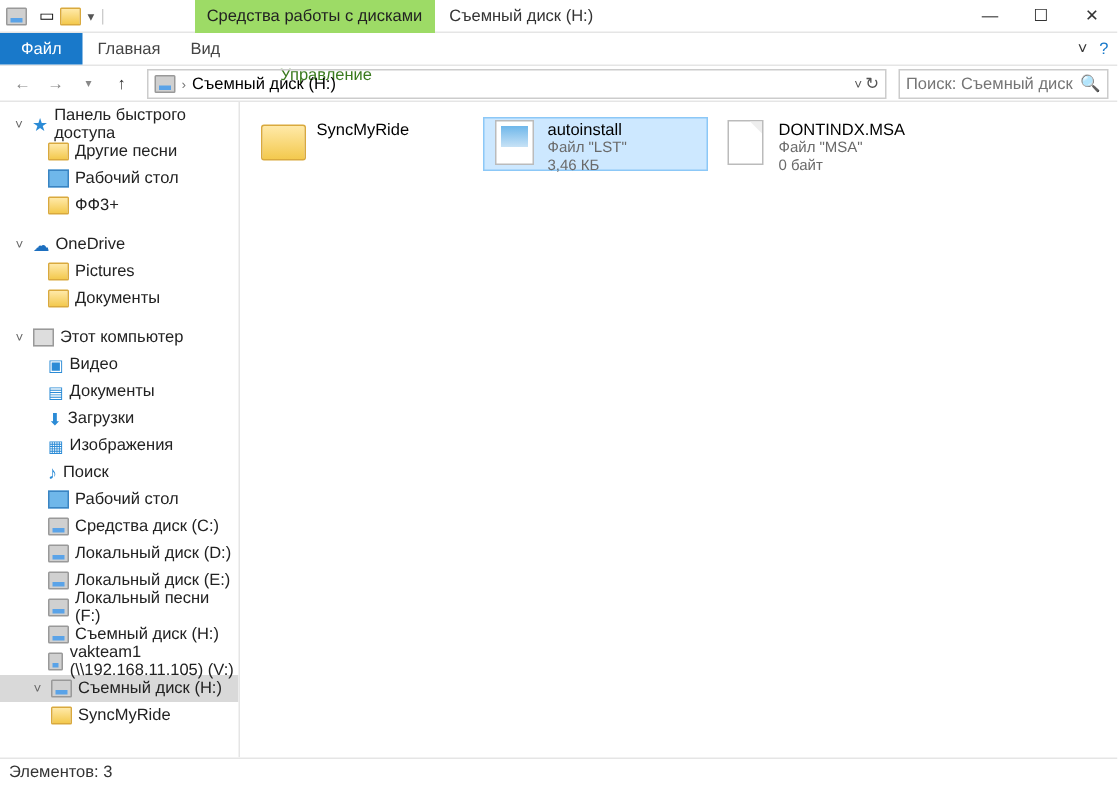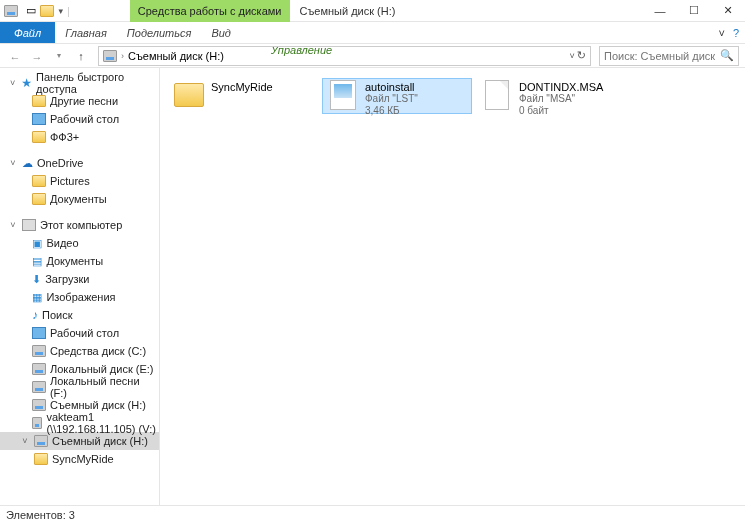--- a/index.html
+++ b/index.html
@@ -8,21 +8,21 @@
 .titlebar { height: 22px; display: flex; align-items: center; background: #fff; border-bottom: 1px solid #e5e5e5; }
 .titlebar-left { display: flex; align-items: center; padding-left: 4px; gap: 4px; }
 .titlebar-icon { width: 14px; height: 14px; display: inline-flex; align-items: center; justify-content: center; }
 .qat { display: flex; align-items: center; gap: 4px; margin-left: 4px; }
 .ribbon-toolgroup { background: #9ddb66; padding: 0 8px; height: 22px; display: flex; align-items: center; color: #222; margin-left: 60px; }
 .title-text { margin-left: 10px; color: #333; }
 .window-controls { margin-left: auto; display: flex; }
 .window-controls div { width: 34px; height: 22px; display: flex; align-items: center; justify-content: center; color: #333; }
 
 .ribbon-tabs { height: 22px; display: flex; align-items: stretch; background: #fff; border-bottom: 1px solid #e5e5e5; }
-.ribbon-tab { padding: 0 10px; display: flex; align-items: center; color: #444; cursor: default; font-style: italic; }
+.ribbon-tab { padding: 0 10px; display: flex; align-items: center; color: #444; cursor: default; }
 .ribbon-tab.file { background: #1979ca; color: #fff; padding: 0 14px; }
 .ribbon-tab.manage { color: #3a7a1e; }
 .ribbon-expand { margin-left: auto; display: flex; align-items: center; gap: 8px; padding-right: 6px; color: #333; }
 
 .navbar { height: 24px; display: flex; align-items: center; border-bottom: 1px solid #e5e5e5; padding: 0 6px; gap: 4px; }
 .nav-btn { width: 18px; height: 18px; display: flex; align-items: center; justify-content: center; color: #888; }
 .nav-btn.enabled { color: #333; }
 .addressbar { flex: 1; height: 20px; border: 1px solid #ccc; display: flex; align-items: center; padding: 0 4px; gap: 4px; margin: 0 4px; }
 .addr-sep { color: #777; font-size: 9px; }
 .addr-drop { margin-left: auto; display: flex; align-items: center; gap: 2px; color: #555; }
@@ -82,21 +82,20 @@
   <div class="window-controls">
     <div>—</div>
     <div>☐</div>
     <div>✕</div>
   </div>
 </div>
 
 <div class="ribbon-tabs">
   <div class="ribbon-tab file">Файл</div>
   <div class="ribbon-tab">Главная</div>
-  <div class="ribbon-tab">Поделиться</div>
   <div class="ribbon-tab">Вид</div>
   <div class="ribbon-tab manage" style="margin-left:20px;margin-top:28px;">Управление</div>
   <div class="ribbon-expand">
     <span>˅</span>
     <span style="color:#1979ca;">?</span>
   </div>
 </div>
 
 <div class="navbar">
   <div class="nav-btn">←</div>
@@ -183,20 +182,24 @@
     <div class="tree-item indent1">
         <span class="ico ico-desktop"></span>
         <span>Рабочий стол</span>
       </div>
     <div class="tree-item indent1">
         <span class="ico ico-drive"></span>
         <span>Средства диск (C:)</span>
       </div>
     <div class="tree-item indent1">
         <span class="ico ico-drive"></span>
+        <span>Локальный диск (D:)</span>
+      </div>
+    <div class="tree-item indent1">
+        <span class="ico ico-drive"></span>
         <span>Локальный диск (E:)</span>
       </div>
     <div class="tree-item indent1">
         <span class="ico ico-drive"></span>
         <span>Локальный песни (F:)</span>
       </div>
     <div class="tree-item indent1">
         <span class="ico ico-drive"></span>
         <span>Съемный диск (H:)</span>
       </div>

